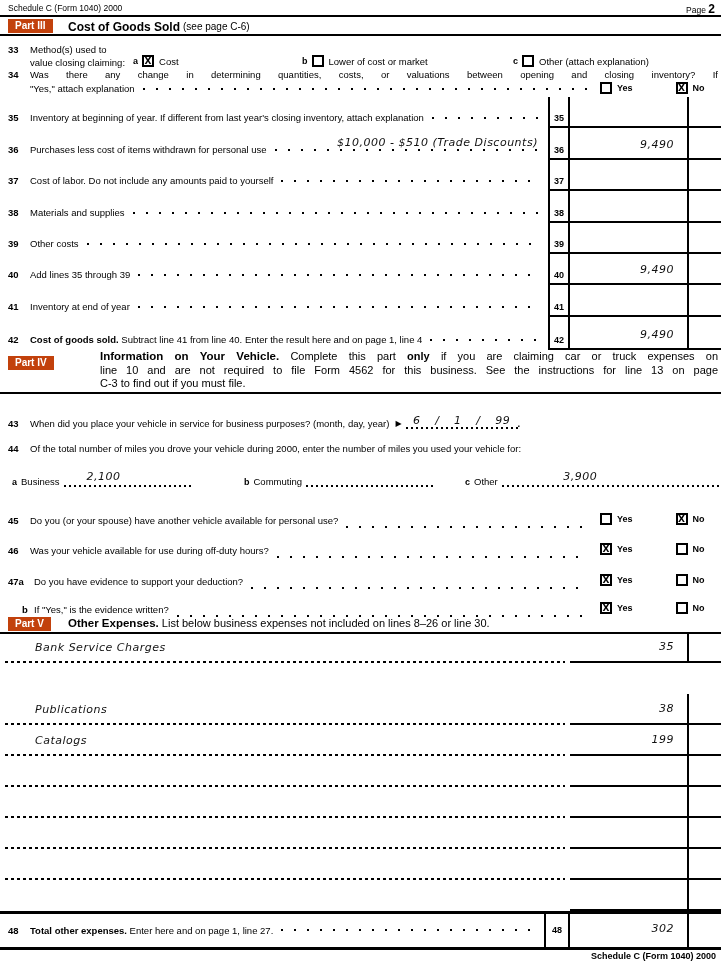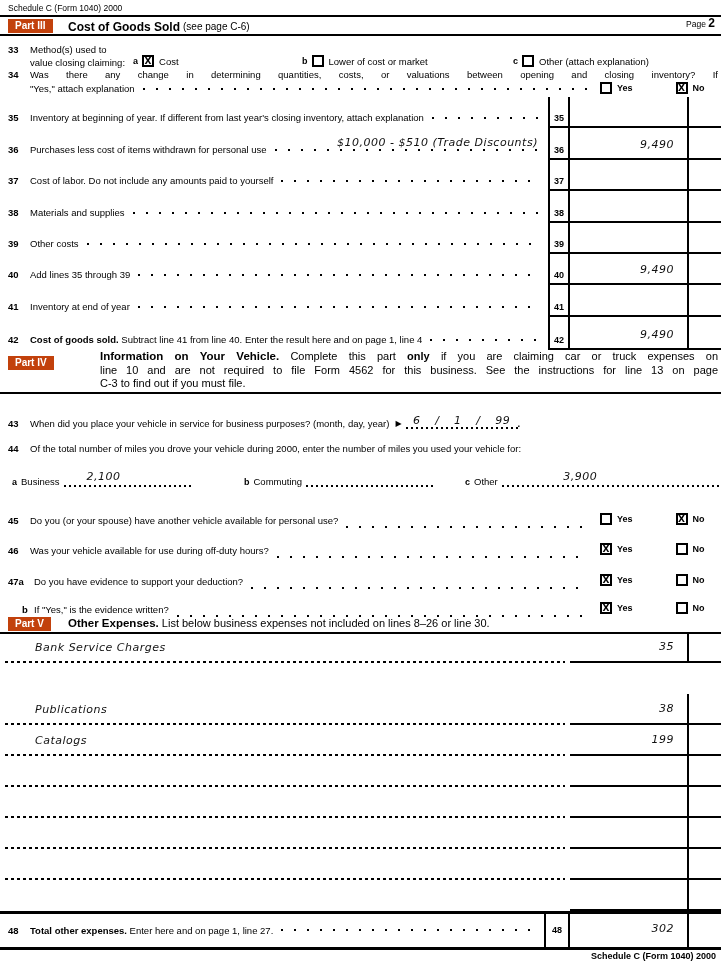--- a/index.html
+++ b/index.html
@@ -55,21 +55,21 @@
   .p4title{font-weight:bold;font-size:11.5px;}
   .writein{position:relative;height:15px;flex:none;}
   .wval{position:absolute;bottom:4px;}
 </style>
 </head>
 <body>
 
 <div class="page">
 
   <div class="abs" style="left:8px;top:3px;font-size:8.5px;">Schedule C (Form 1040) 2000</div>
-  <div class="abs" style="right:6px;top:16px;font-size:8.5px;">
+  <div class="abs" style="right:6px;top:2px;font-size:8.5px;">
     <span>Page</span>
     <span style="font-weight:bold;font-size:12px;">2</span>
   </div>
   <div class="rule" style="top:15px;height:1.5px;"></div>
 
   <div class="partbar" style="top:19px;height:15px;">
     <span class="ptag">Part III</span>
     <span class="ptitle abs" style="left:68px;top:1px;">Cost of Goods Sold</span>
     <span class="pnote abs" style="left:183px;top:2px;">(see page C-6)</span>
   </div>

